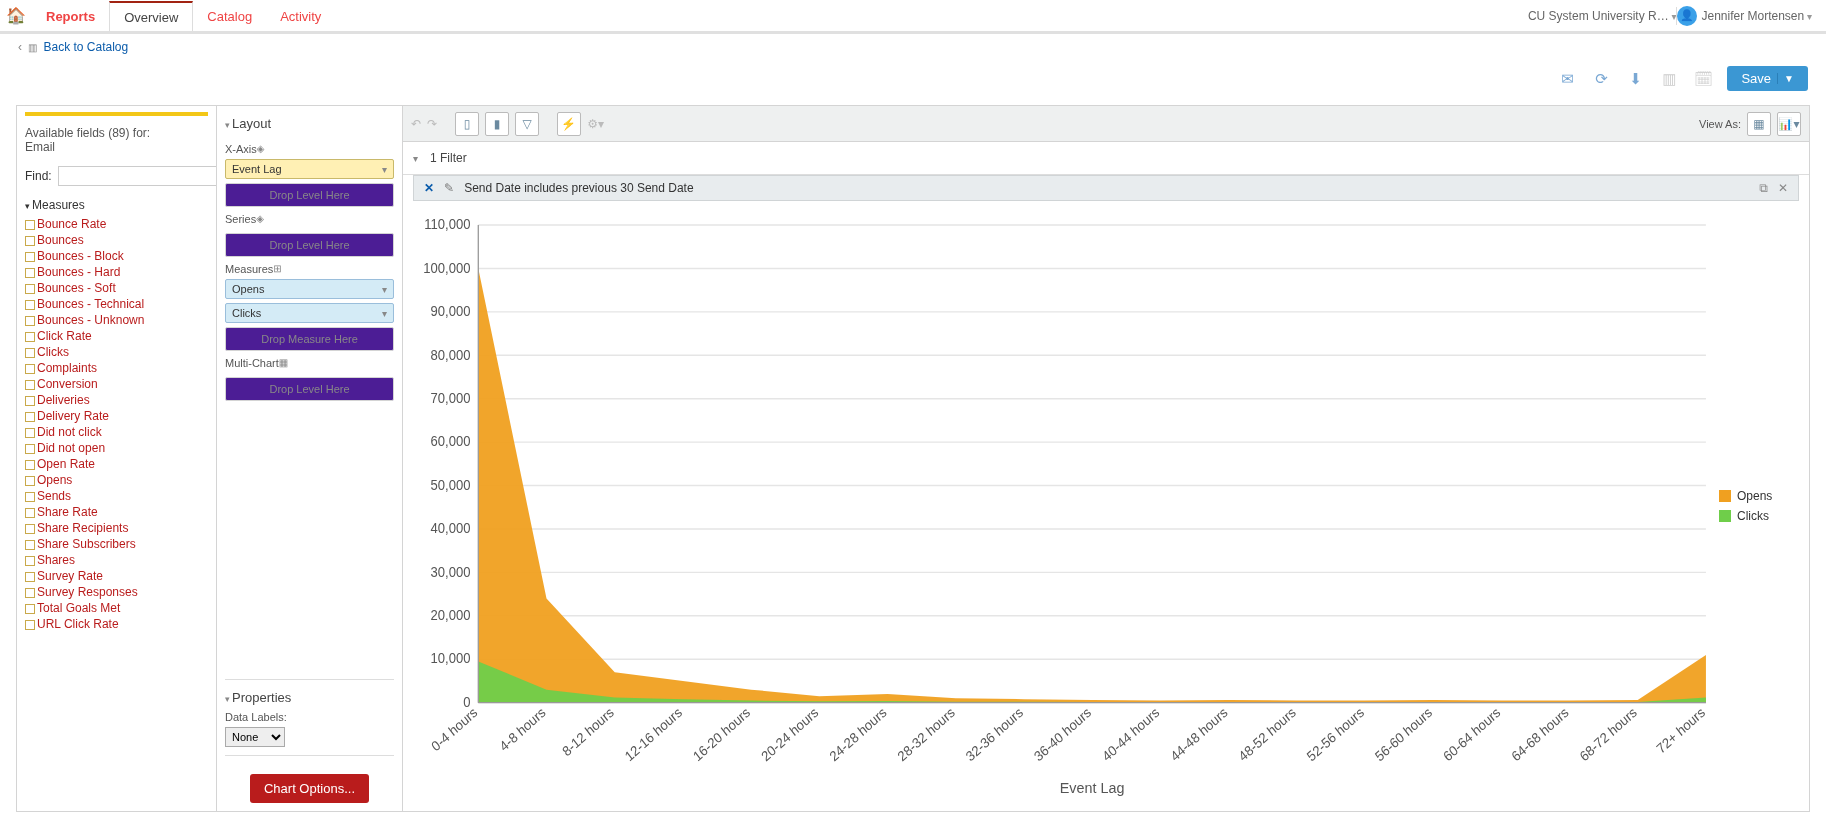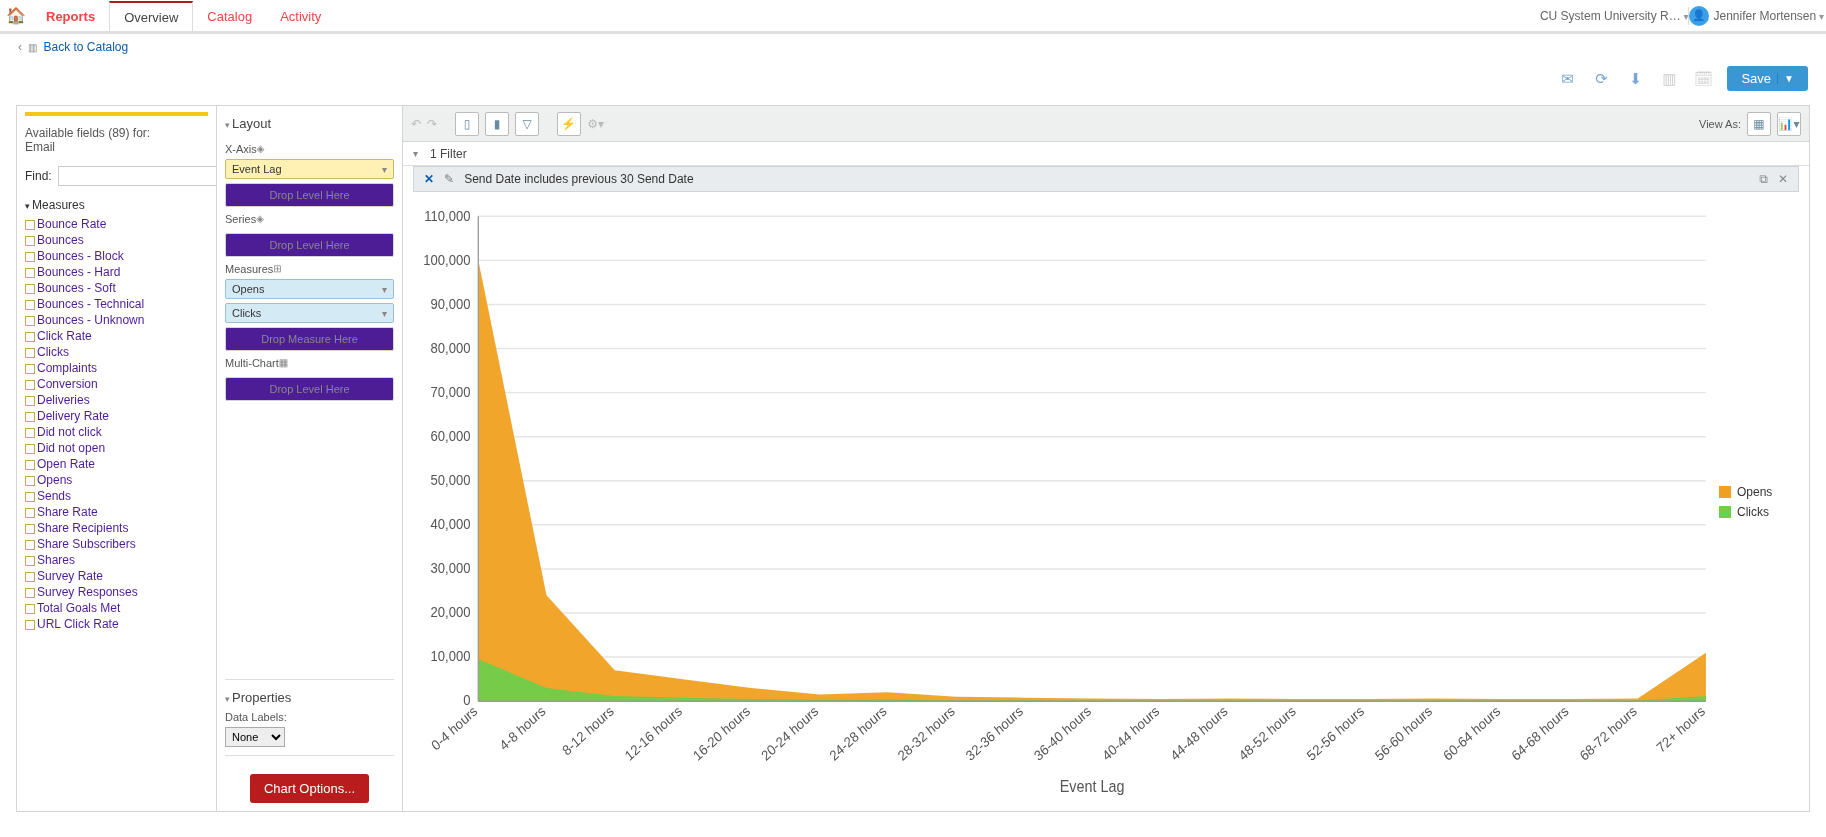--- a/index.html
+++ b/index.html
@@ -5,21 +5,21 @@
 * { box-sizing: border-box; margin: 0; padding: 0; }
 body { font-family: Arial, Helvetica, sans-serif; font-size: 12px; color: #333; background: #fff; overflow: hidden; }
 
 
 .topbar { height: 32px; display: flex; align-items: center; border-bottom: 1px solid #d4d4d4; position: relative; }
 .topbar::after { content:''; position:absolute; left:0; right:0; bottom:-3px; height:3px; background:#e0e0e0; }
 .home-icon { width: 32px; height: 32px; display:flex; align-items:center; justify-content:center; color:#bbb; font-size:16px; }
 .topnav-link { padding: 0 14px; color: #ef4444; font-size: 13px; cursor:pointer; height:32px; display:flex; align-items:center; border-top:2px solid transparent; }
 .topnav-link.heavy { font-weight: 600; }
 .topnav-link.active { border-top: 2px solid #a12312; background:#fff; position:relative; top:1px; border-left:1px solid #ddd; border-right:1px solid #ddd; color:#444; font-weight:400; }
-.topbar-right { margin-left:auto; display:flex; align-items:center; padding-right:2px; color:#666; font-size:12px;justify-content:flex-end; }
+.topbar-right { margin-left:auto; display:flex; align-items:center; padding-right:14px; color:#666; font-size:12px;justify-content:flex-end; }
 .dropdown-caret::after { content:' ▾'; font-size:10px; color:#999; }
 .user-avatar { width:20px; height:20px; border-radius:50%; background:#3aa0e8; display:inline-flex; align-items:center; justify-content:center; color:#fff; font-size:11px; margin-right:4px; }
 
 
 .breadcrumb { padding: 8px 18px; display:flex; align-items:center; gap:6px; color:#0b5cab; font-size:12px; }
 .breadcrumb .chevron { color:#888; }
 
 
 .title-row { padding: 4px 18px 14px; display:flex; align-items:center; }
 .title-row h1 { font-size: 22px; font-weight: 400; color:#333; }
@@ -33,42 +33,42 @@
 .panel { border:1px solid #d4d4d4; background:#fff; }
 .fields-panel { width:200px; display:flex; flex-direction:column; border-right:none; }
 .fields-header-bar { height:4px; background:#f3c717; margin:6px 8px 6px 8px; }
 .fields-top { padding:4px 8px; color:#555; font-size:12px; }
 .find-row { display:flex; align-items:center; gap:6px; padding:4px 8px; }
 .find-row input { flex:1; border:1px solid #ccc; height:20px; padding:0 4px; font-size:12px; }
 .view-link { color:#444; font-size:12px; }
 .tree { padding:0 8px 8px; overflow-y:auto; flex:1; }
 .tree-header { font-size:12px; color:#333; padding:4px 0; }
 .tree-header::before { content:'▾ '; font-size:9px; }
-.measure-item { font-size:12px; color:#4c1d95; padding:1px 0 1px 12px; cursor:pointer; white-space:nowrap; position:relative; }
+.measure-item { font-size:12px; color:#b91c1c; padding:1px 0 1px 12px; cursor:pointer; white-space:nowrap; position:relative; }
 .measure-item::before { content:''; position:absolute; left:0; top:4px; width:8px; height:8px; border:1px solid #c9a94a; }
 
 .layout-panel { width:186px; padding:8px; border-right:none; display:flex; flex-direction:column; }
 .section-label { font-size:13px; color:#444; padding:2px 0 6px; }
 .section-label::before { content:'▾ '; font-size:9px; color:#888; }
 .field-label { font-size:11px; color:#555; padding:6px 0 4px; display:flex; align-items:flex-start; gap:0; }
 .pill { border:1px solid #c9b96a; background:#fff0b4; border-radius:2px; padding:3px 6px; font-size:11px; display:flex; justify-content:space-between; align-items:center; cursor:pointer; }
 .pill.blue { background:#d4ebf6; border-color:#9abedb; }
 .drop-target { border:1px solid #d4d4d4; background:#4c1d95; text-align:center; padding:5px; font-size:11px; color:#888; margin-top:4px; border-radius:2px; }
 .hr { border:none; border-top:1px solid #ddd; margin:8px 0; }
 .prop-select { width:60px; border:1px solid #aaa; background:#eee; font-size:11px; padding:2px; }
 .chart-options-btn { margin-top:10px; align-self:center; background:#b91c1c; color:#fff; border:none; border-radius:3px; padding:7px 14px; font-size:13px; cursor:pointer; }
 
 .chart-panel { flex:1; display:flex; flex-direction:column; }
 .toolbar { height:36px; background:#eef0f0; border-bottom:1px solid #d4d4d4; display:flex; align-items:center; padding:0 8px; gap:6px; }
 .tb-btn { width:24px; height:24px; border:1px solid #bbb; background:#fff; display:flex; align-items:center; justify-content:center; font-size:12px; color:#6b8aa0; cursor:pointer; border-radius:2px; }
 .tb-ghost { color:#bbb; cursor:default; }
 .tb-spacer { flex:1; }
 .viewas { font-size:11px; color:#555; }
 
-.filter-row { height:24px; background:#fff; border-bottom:1px solid #ddd; display:flex; align-items:center; padding:8px 10px; font-size:12px; color:#444; gap:8px; }
+.filter-row { height:24px; background:#fff; border-bottom:1px solid #ddd; display:flex; align-items:center; padding:16px 10px; font-size:12px; color:#444; gap:8px; }
 .filter-row::before { content:'▾'; color:#888; font-size:10px; margin-right:4px; }
 .filter-chip { background:#e8ecee; border:1px solid #d0d4d6; padding:5px 10px; margin:0 10px; font-size:12px; color:#333; display:flex; align-items:center; gap:10px; position:relative; }
 .filter-chip .x { color:#4a6; cursor:pointer; font-weight:bold; color:#0b5cab; }
 .filter-chip .edit { color:#777; }
 .chart-area { flex:1; display:flex; padding:10px 20px 10px 10px; }
 svg.chart-svg { flex:1; }
 .legend { width:70px; display:flex; flex-direction:column; justify-content:center; gap:6px; font-size:12px; }
 .legend-item { display:flex; align-items:center; gap:6px; }
 .swatch { width:12px; height:12px; }
 .ax-lbl { font-size:11px; fill:#555; }

